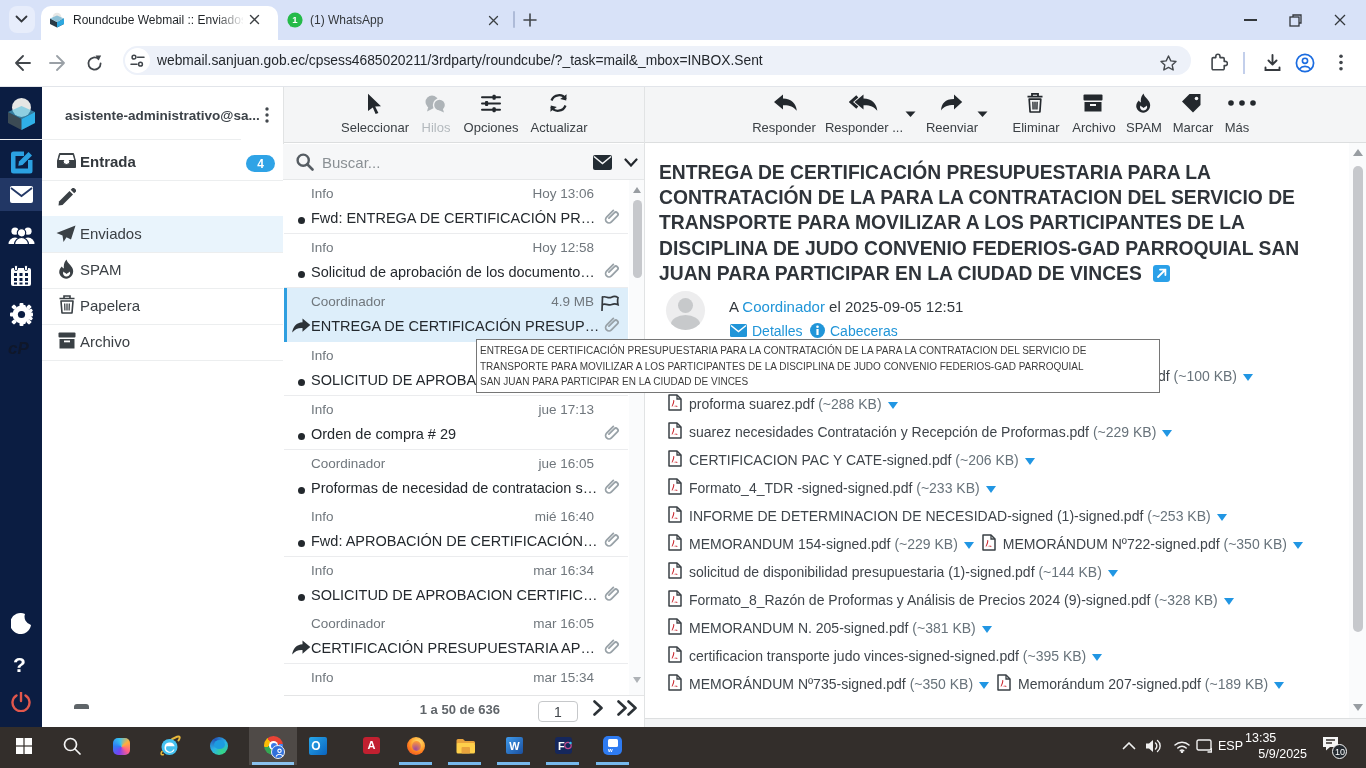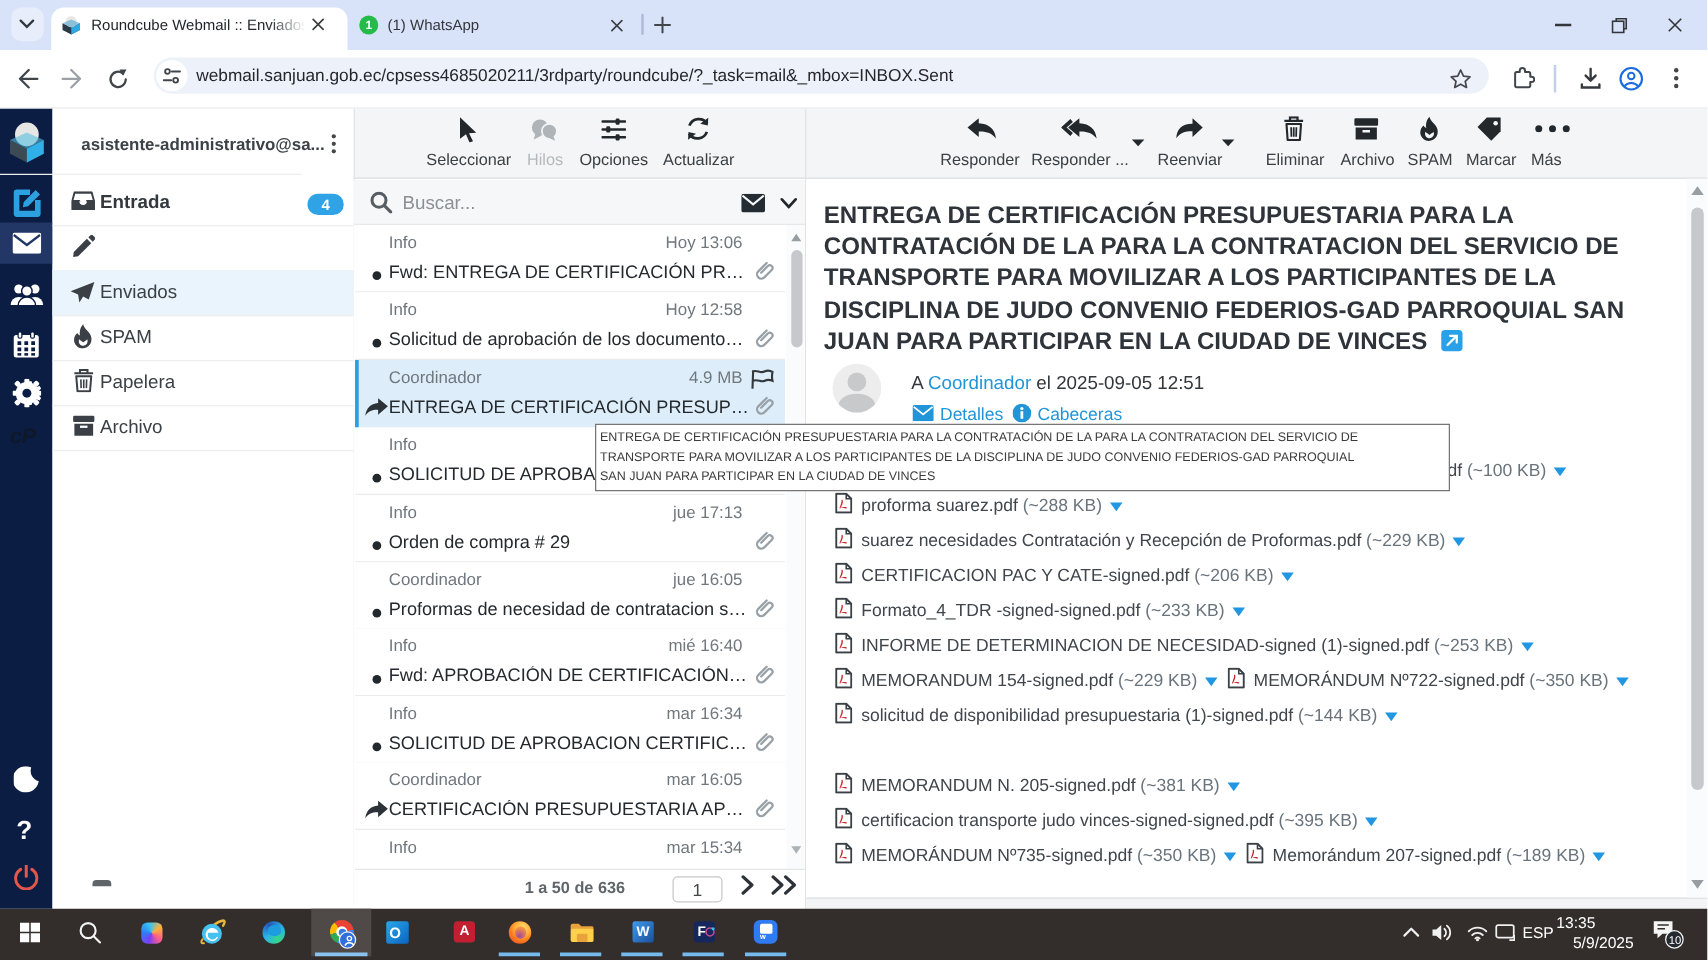--- a/index.html
+++ b/index.html
@@ -577,20 +577,25 @@
         </svg>MEMORANDUM 154-signed.pdf <span class="sz">(~229 KB)</span><span class="caret"></span><span style="margin-left:8px"><svg class="pdfico" style="display:inline-block" width="14" height="17" viewBox="0 0 14 17">
             <path d="M1 1 L9 1 L13 5 L13 16 L1 16 Z" fill="none" stroke="#3a4045" stroke-width="1.5" stroke-linejoin="round"></path>
             <path d="M9 1 L9 5 L13 5" fill="none" stroke="#3a4045" stroke-width="1.3"></path>
             <path d="M3.5 12.5 C4.5 10 5.5 7.5 5.2 6.5 C5 5.8 6.2 5.6 6.3 6.5 C6.5 8 5.5 11 4.2 12.6 C5.5 12 7.5 11.5 8.8 11.7 C10 11.9 9.5 13 8.5 12.7 C7.3 12.4 5 12.2 3.5 12.5 Z" fill="#c9252d"></path>
           </svg>MEMORÁNDUM Nº722-signed.pdf <span class="sz">(~350 KB)</span><span class="caret"></span></span></div>
 <div class="att" style="top:471px;line-height:28px"><svg class="pdfico" style="display:inline-block" width="14" height="17" viewBox="0 0 14 17">
           <path d="M1 1 L9 1 L13 5 L13 16 L1 16 Z" fill="none" stroke="#3a4045" stroke-width="1.5" stroke-linejoin="round"></path>
           <path d="M9 1 L9 5 L13 5" fill="none" stroke="#3a4045" stroke-width="1.3"></path>
           <path d="M3.5 12.5 C4.5 10 5.5 7.5 5.2 6.5 C5 5.8 6.2 5.6 6.3 6.5 C6.5 8 5.5 11 4.2 12.6 C5.5 12 7.5 11.5 8.8 11.7 C10 11.9 9.5 13 8.5 12.7 C7.3 12.4 5 12.2 3.5 12.5 Z" fill="#c9252d"></path>
         </svg>solicitud de disponibilidad presupuestaria (1)-signed.pdf <span class="sz">(~144 KB)</span><span class="caret"></span></div>
+<div class="att" style="top:499px;line-height:28px"><svg class="pdfico" style="display:inline-block" width="14" height="17" viewBox="0 0 14 17">
+          <path d="M1 1 L9 1 L13 5 L13 16 L1 16 Z" fill="none" stroke="#3a4045" stroke-width="1.5" stroke-linejoin="round"></path>
+          <path d="M9 1 L9 5 L13 5" fill="none" stroke="#3a4045" stroke-width="1.3"></path>
+          <path d="M3.5 12.5 C4.5 10 5.5 7.5 5.2 6.5 C5 5.8 6.2 5.6 6.3 6.5 C6.5 8 5.5 11 4.2 12.6 C5.5 12 7.5 11.5 8.8 11.7 C10 11.9 9.5 13 8.5 12.7 C7.3 12.4 5 12.2 3.5 12.5 Z" fill="#c9252d"></path>
+        </svg>Formato_8_Razón de Proformas y Análisis de Precios 2024 (9)-signed.pdf <span class="sz">(~328 KB)</span><span class="caret"></span></div>
 <div class="att" style="top:527px;line-height:28px"><svg class="pdfico" style="display:inline-block" width="14" height="17" viewBox="0 0 14 17">
           <path d="M1 1 L9 1 L13 5 L13 16 L1 16 Z" fill="none" stroke="#3a4045" stroke-width="1.5" stroke-linejoin="round"></path>
           <path d="M9 1 L9 5 L13 5" fill="none" stroke="#3a4045" stroke-width="1.3"></path>
           <path d="M3.5 12.5 C4.5 10 5.5 7.5 5.2 6.5 C5 5.8 6.2 5.6 6.3 6.5 C6.5 8 5.5 11 4.2 12.6 C5.5 12 7.5 11.5 8.8 11.7 C10 11.9 9.5 13 8.5 12.7 C7.3 12.4 5 12.2 3.5 12.5 Z" fill="#c9252d"></path>
         </svg>MEMORANDUM N. 205-signed.pdf <span class="sz">(~381 KB)</span><span class="caret"></span></div>
 <div class="att" style="top:555px;line-height:28px"><svg class="pdfico" style="display:inline-block" width="14" height="17" viewBox="0 0 14 17">
           <path d="M1 1 L9 1 L13 5 L13 16 L1 16 Z" fill="none" stroke="#3a4045" stroke-width="1.5" stroke-linejoin="round"></path>
           <path d="M9 1 L9 5 L13 5" fill="none" stroke="#3a4045" stroke-width="1.3"></path>
           <path d="M3.5 12.5 C4.5 10 5.5 7.5 5.2 6.5 C5 5.8 6.2 5.6 6.3 6.5 C6.5 8 5.5 11 4.2 12.6 C5.5 12 7.5 11.5 8.8 11.7 C10 11.9 9.5 13 8.5 12.7 C7.3 12.4 5 12.2 3.5 12.5 Z" fill="#c9252d"></path>
         </svg>certificacion transporte judo vinces-signed-signed.pdf <span class="sz">(~395 KB)</span><span class="caret"></span></div>

